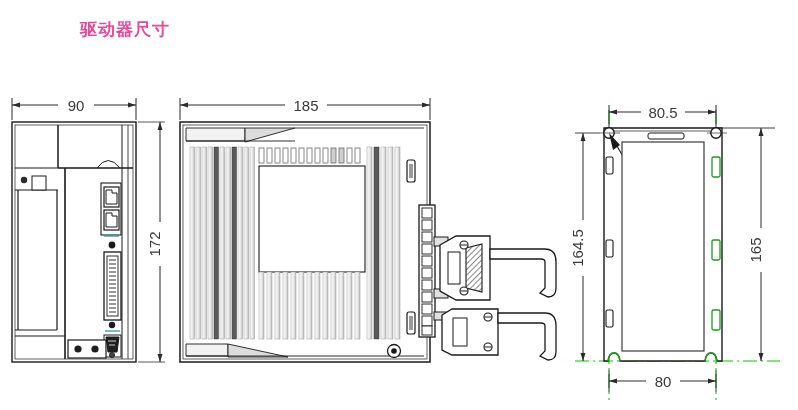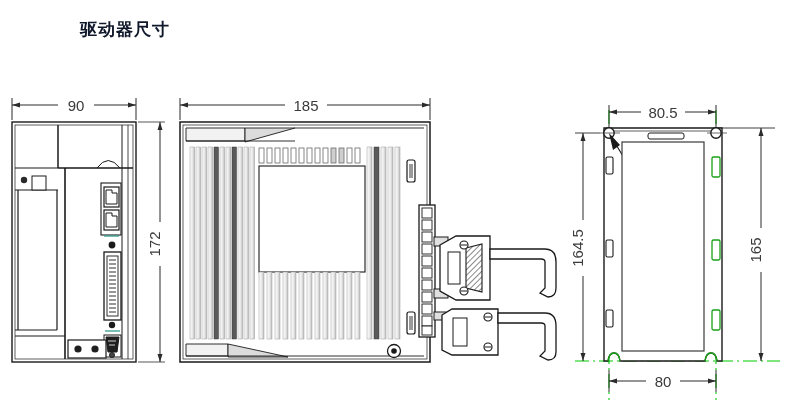--- a/index.html
+++ b/index.html
@@ -20,21 +20,21 @@
     width: 798px;
     height: 410px;
     background: #ffffff;
   }
   .page-title {
     position: absolute;
     left: 80px;
     top: 18px;
     font-size: 17px;
     font-weight: bold;
-    color: #0f172a;
+    color: #ec4899;
     letter-spacing: 1px;
     font-family: "DejaVu Sans", "Liberation Sans", sans-serif;
     white-space: nowrap;
   }
   .drawing-canvas {
     position: absolute;
     left: 0;
     top: 0;
     width: 798px;
     height: 410px;

